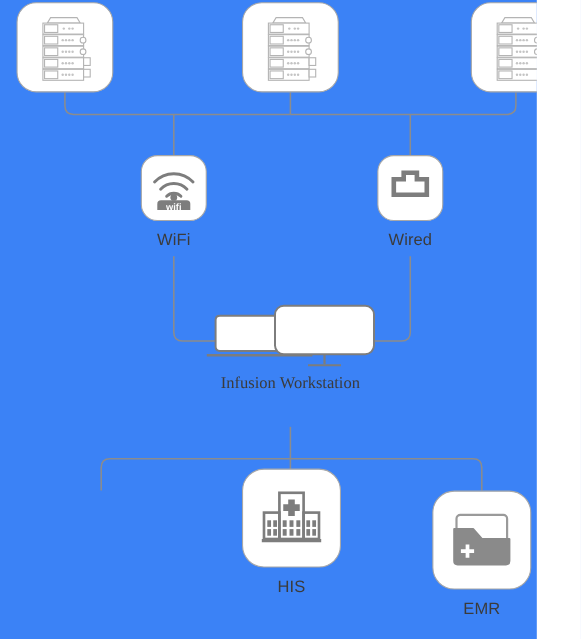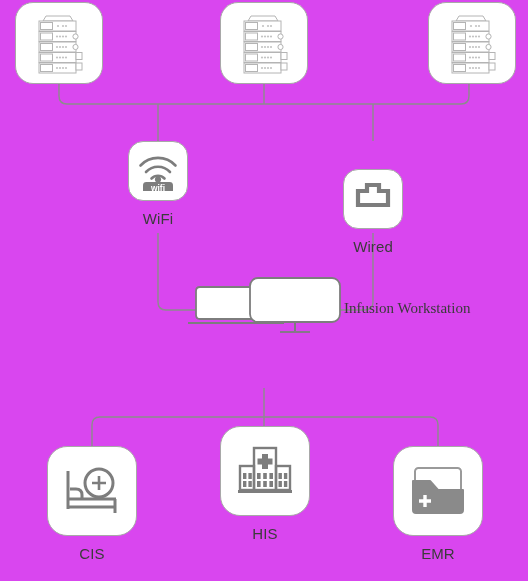--- a/index.html
+++ b/index.html
@@ -5,23 +5,23 @@
   html, body {
     margin: 0;
     padding: 0;
     background: #ffffff;
   }
   body {
     font-family: "Liberation Sans", "DejaVu Sans", sans-serif;
   }
   #diagram {
     position: relative;
-    width: 528px;
+    width: 488px;
     height: 581px;
-    background: #d946ef;
+    background: #3b82f6;
     overflow: hidden;
   }
   .conn-layer {
     position: absolute;
     left: 0;
     top: 0;
     width: 528px;
     height: 581px;
     pointer-events: none;
   }
@@ -63,20 +63,21 @@
     white-space: nowrap;
   }
   .ws-label {
     font-size: 15px;
     color: #3b3b3b;
     white-space: nowrap;
   }
   .workstation {
     position: absolute;
     display: flex;
+    flex-direction: column;
     align-items: center;
     font-family: Liberation Serif, serif;
   }
   .ws-art {
     position: relative;
     width: 160px;
     height: 62px;
   }
 </style>
 </head>
@@ -251,21 +252,21 @@
           <path d="M14.5,27.5 A9,9 0 0 1 27.5,27.5"></path>
         </g>
         <circle cx="21" cy="28.5" r="3.1" fill="#7d7d7d"></circle>
         <rect x="6" y="31" width="30" height="12" rx="3.4" fill="#7d7d7d"></rect>
         <text x="21" y="40.2" font-family="Liberation Sans, sans-serif" font-size="8.4" font-weight="bold" fill="#ffffff" text-anchor="middle">wifi</text>
       </svg>
     </div>
     <span class="node-label">WiFi</span>
   </div>
 
-  <div class="node" style="left:343px; top:141px;margin-top:28px;">
+  <div class="node" style="left:343px; top:141px;">
     <div class="tile net-tile">
       <svg width="36" height="34" viewBox="0 0 36 34">
         <path d="M3,9 L12,9 L12,3 L24,3 L24,9 L33,9 L33,23 L3,23 Z" fill="none" stroke="#7d7d7d" stroke-width="4.2" stroke-linejoin="miter"></path>
       </svg>
     </div>
     <span class="node-label">Wired</span>
   </div>
 
   <div class="workstation" style="left:184px; top:275px; width:160px;">
     <div class="ws-art">
@@ -275,36 +276,20 @@
           <path d="M4,48 L100,48" stroke-width="2.2" stroke-linecap="butt"></path>
           <rect x="66" y="3" width="90" height="44" rx="8"></rect>
           <path d="M111,47 L111,56" stroke-width="2"></path>
           <path d="M96,57 L126,57" stroke-width="1.8"></path>
         </g>
       </svg>
     </div>
     <span class="ws-label" style="margin-top:4px;">Infusion Workstation</span>
   </div>
 
-  <div class="node" style="left:47px; top:446px;">
-    <div class="tile sys-tile">
-      <svg width="60" height="52" viewBox="0 0 60 52">
-        <g fill="none" stroke="#7d7d7d" stroke-width="3" stroke-linecap="butt">
-          <path d="M6,6 L6,44"></path>
-          <path d="M6,34 L54,34"></path>
-          <path d="M6,42 L54,42"></path>
-          <path d="M53,34 L53,48"></path>
-          <path d="M8,24 L14,24 Q20,24 20,30 L20,34"></path>
-          <circle cx="37" cy="18" r="14"></circle>
-          <path d="M37,11 L37,25 M30,18 L44,18" stroke-width="2.6"></path>
-        </g>
-      </svg>
-    </div>
-    <span class="node-label">CIS</span>
-  </div>
 
   <div class="node" style="left:220px; top:426px;">
     <div class="tile sys-tile">
       <svg width="58" height="54" viewBox="0 0 58 54">
         <g fill="none" stroke="#7d7d7d" stroke-width="2.4">
           <rect x="18" y="4" width="22" height="42"></rect>
           <rect x="4" y="22" width="14" height="24"></rect>
           <rect x="40" y="22" width="14" height="24"></rect>
           <path d="M2,47.5 L56,47.5" stroke-width="3"></path>
         </g>

